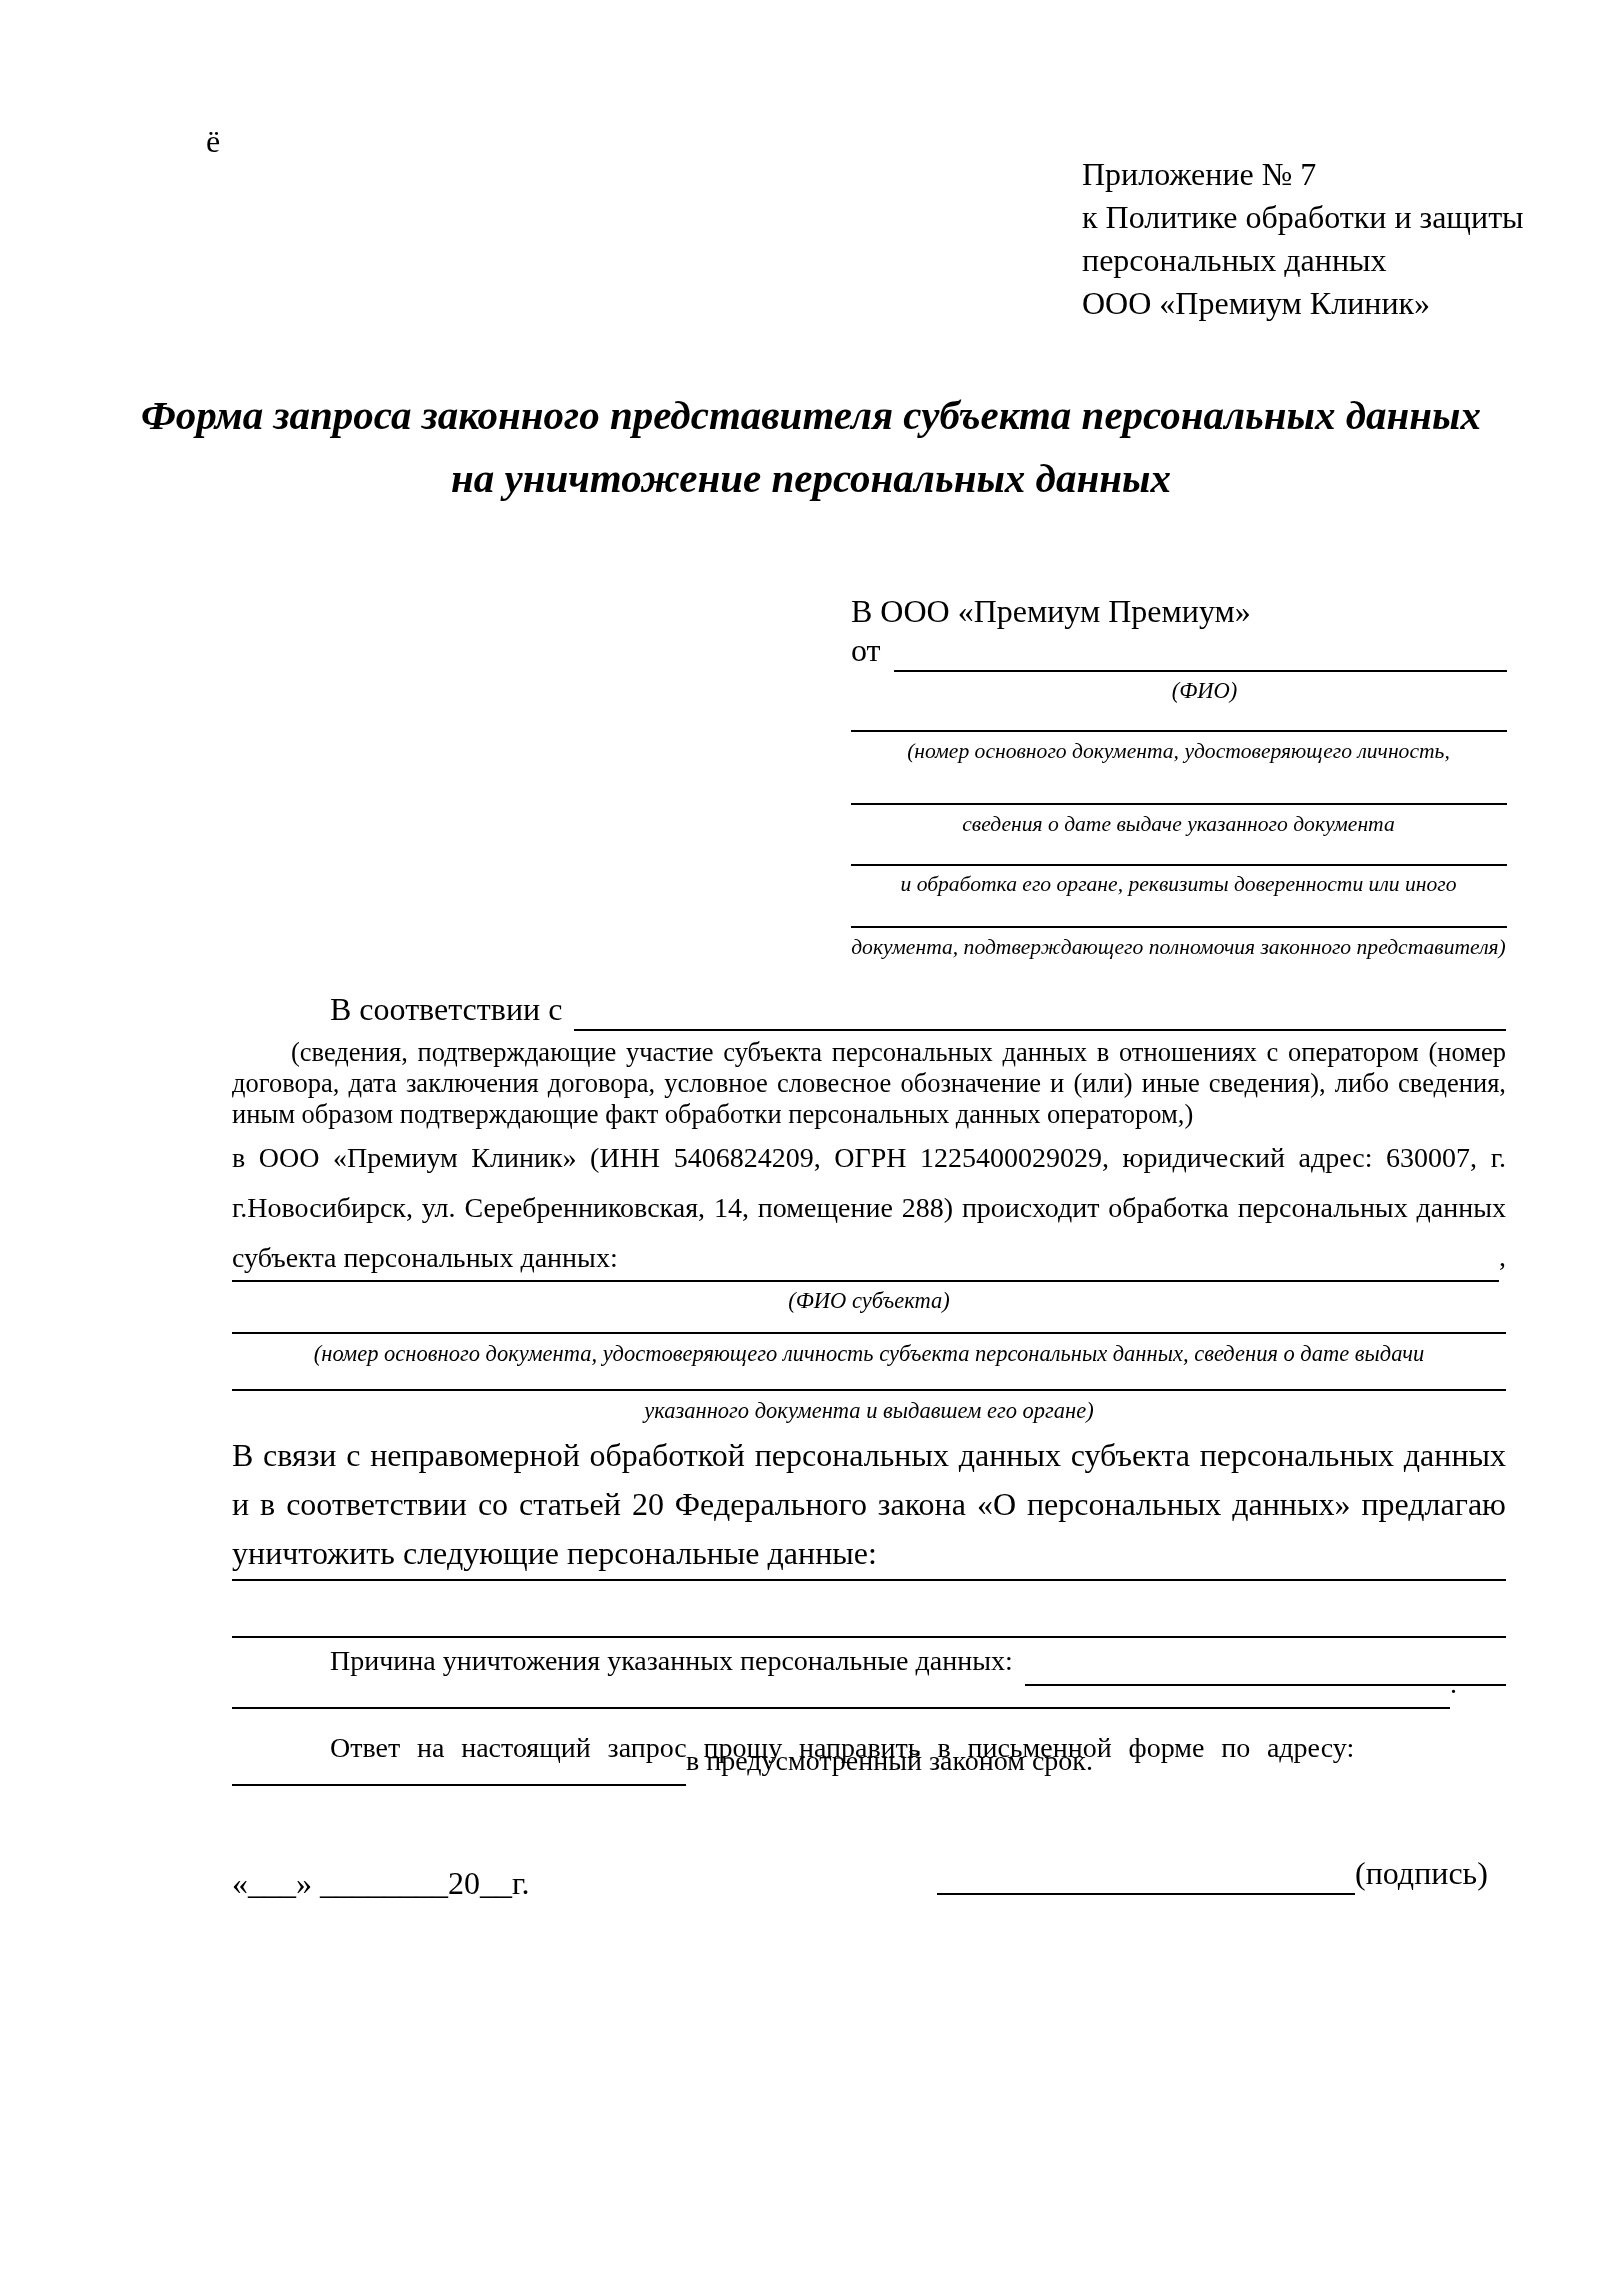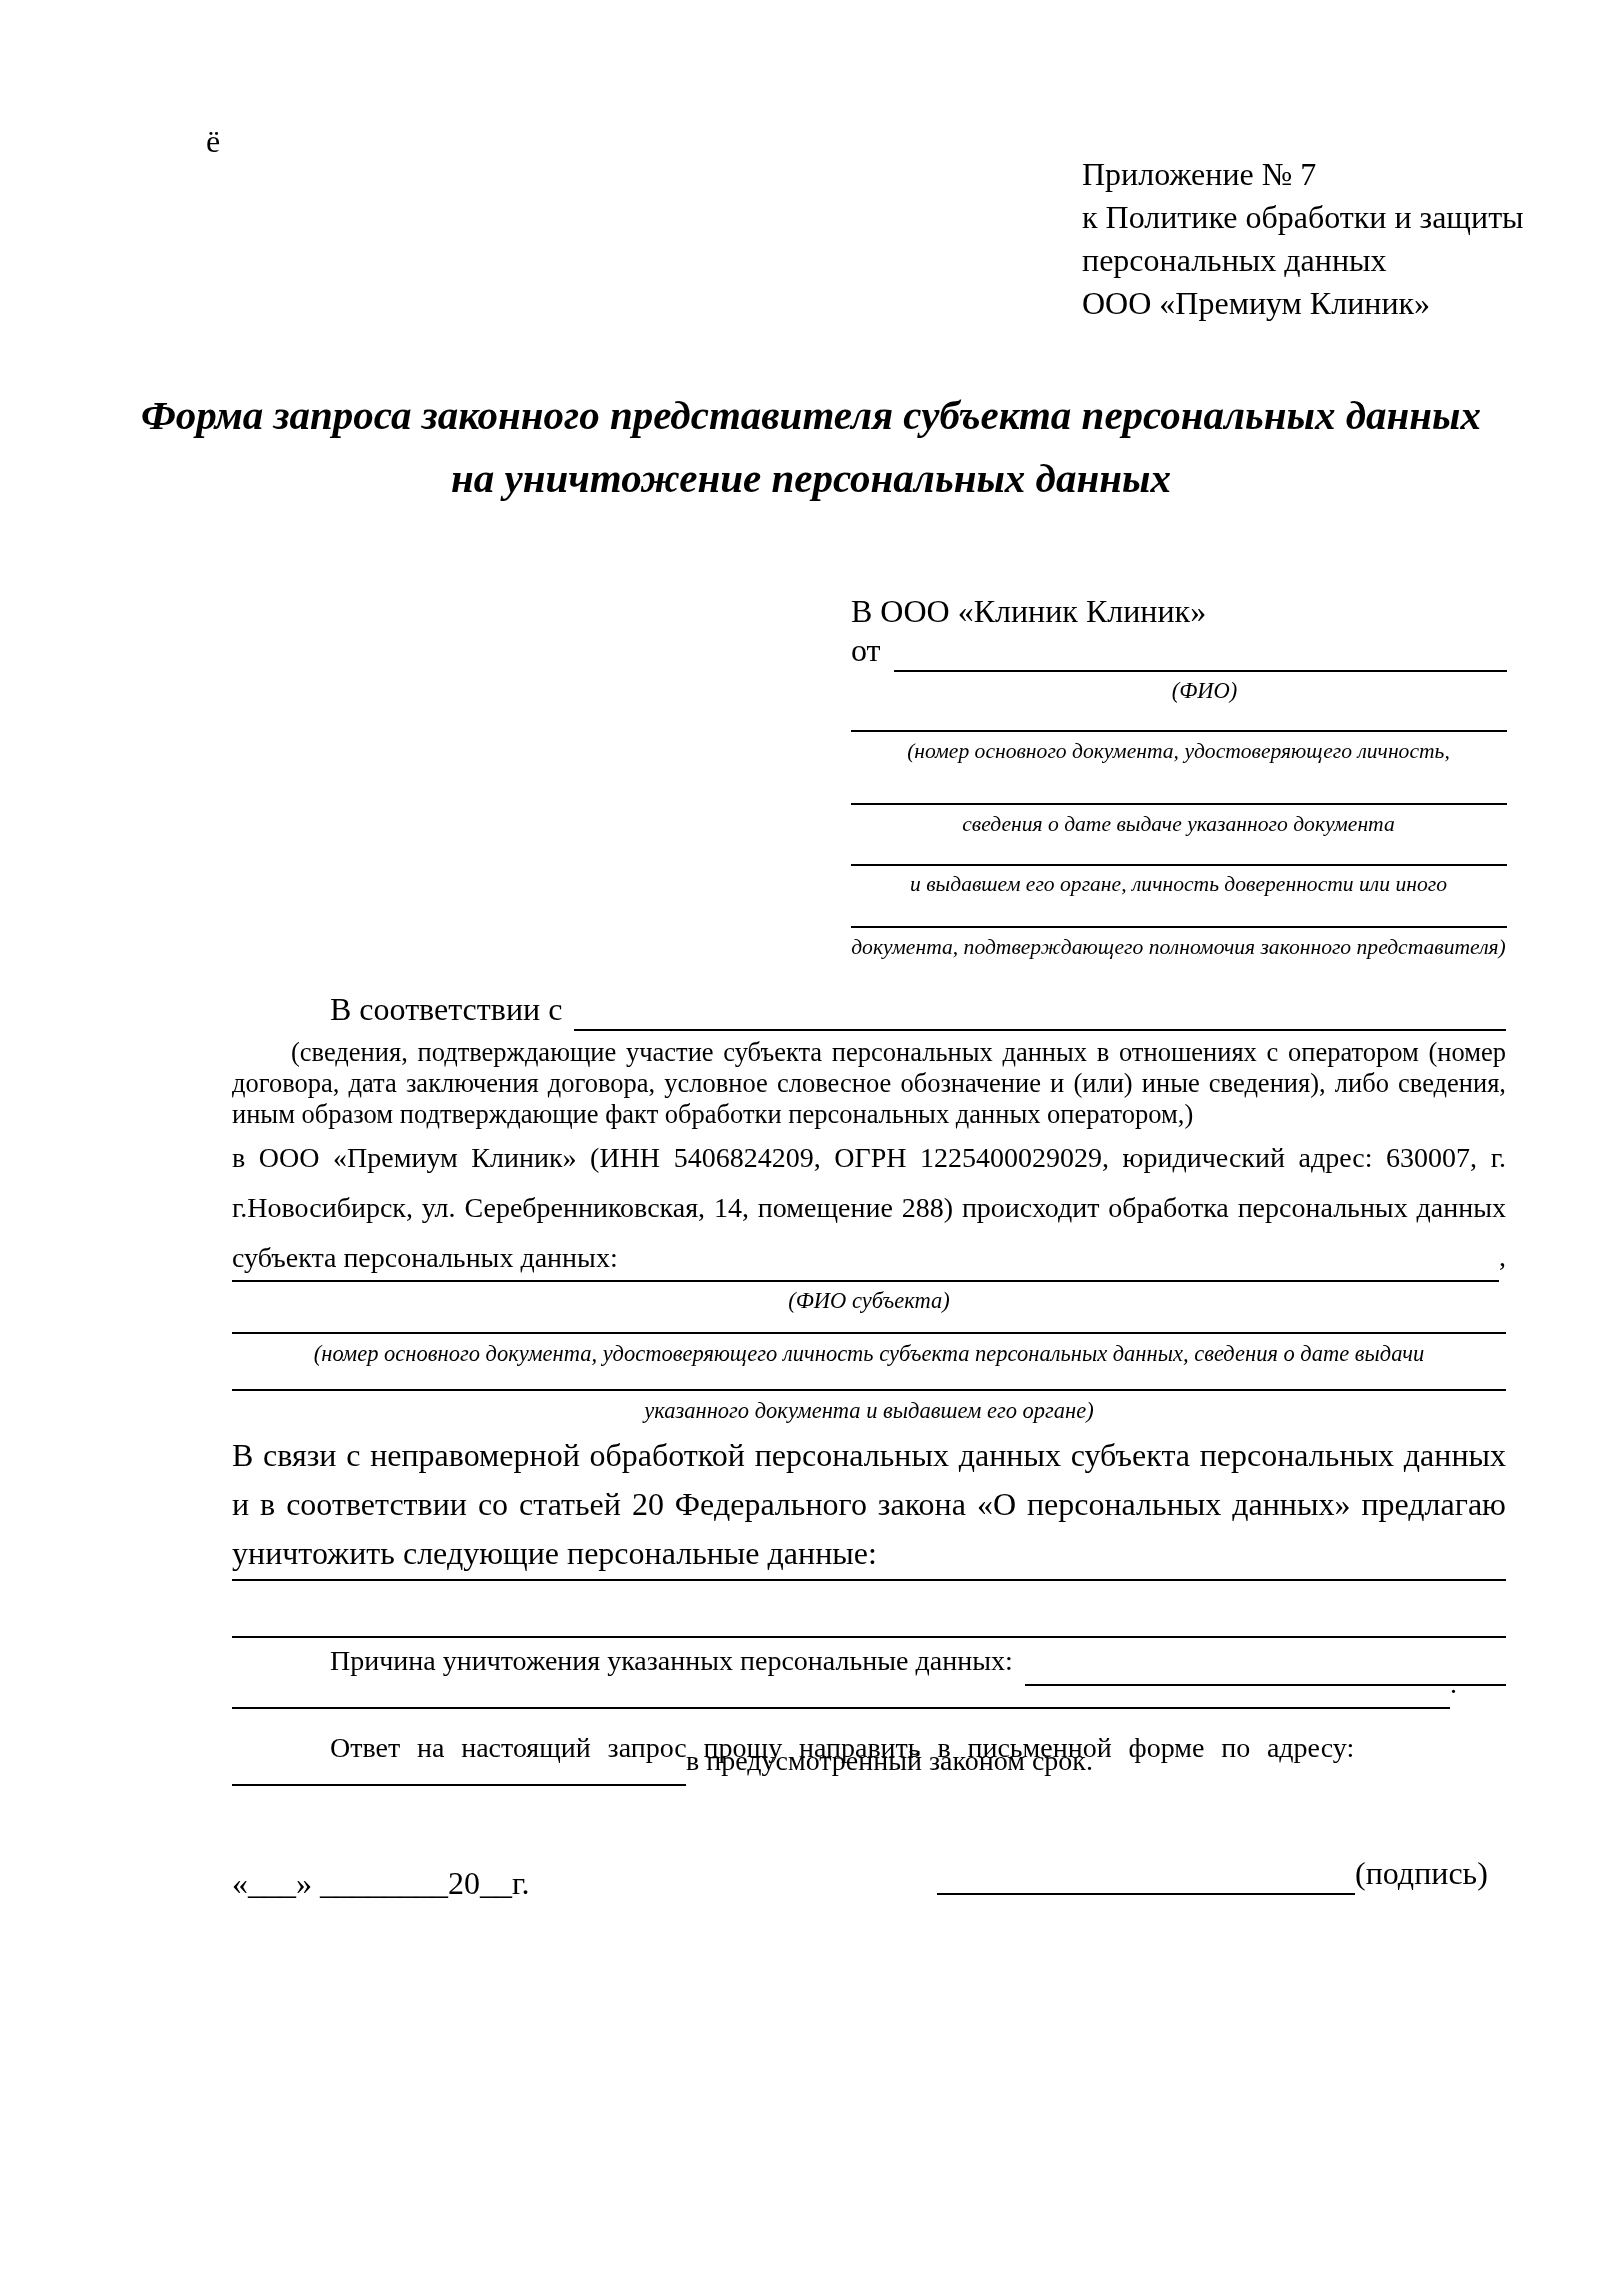--- a/index.html
+++ b/index.html
@@ -39,38 +39,38 @@
     <div>к Политике обработки и защиты</div>
     <div>персональных данных</div>
     <div>ООО «Премиум Клиник»</div>
   </div>
 
   <div class="abs t42b center" style="left:115px;top:384px;width:1392px;">
     <div>Форма запроса законного представителя субъекта персональных данных</div>
     <div>на уничтожение персональных данных</div>
   </div>
 
-  <div class="abs t33" style="left:851px;top:590px;">В ООО «Клиник Клиник»</div>
+  <div class="abs t33" style="left:851px;top:590px;">В ООО «Премиум Премиум»</div>
 
   <div class="abs row t33" style="left:851px;top:635px;width:656px;height:37px;">
     <span>от</span>
     <span style="width:13.7px;"></span>
     <span class="fill"></span>
   </div>
 
   <div class="abs cap23 center" style="left:902px;top:678px;width:605px;">(ФИО)</div>
 
   <div class="abs hr" style="left:851px;top:730px;width:656px;"></div>
   <div class="abs cap22 center" style="left:839px;top:739px;width:679px;">(номер основного документа, удостоверяющего личность,</div>
 
   <div class="abs hr" style="left:851px;top:803px;width:656px;"></div>
   <div class="abs cap22 center" style="left:839px;top:812px;width:679px;">сведения о дате выдаче указанного документа</div>
 
   <div class="abs hr" style="left:851px;top:864px;width:656px;"></div>
-  <div class="abs cap22 center" style="left:839px;top:872px;width:679px;">и выдавшем его органе, личность доверенности или иного</div>
+  <div class="abs cap22 center" style="left:839px;top:872px;width:679px;">и обработка его органе, реквизиты доверенности или иного</div>
 
   <div class="abs hr" style="left:851px;top:926px;width:656px;"></div>
   <div class="abs cap22 center" style="left:823px;top:935px;width:711px;">документа, подтверждающего полномочия законного представителя)</div>
 
   <div class="abs row t33" style="left:232px;top:992px;width:1274px;height:39px;text-align:right;">
     <span class="nowrap" style="margin-left:98px;">В соответствии с</span>
     <span style="width:11.8px;"></span>
     <span class="fill"></span>
   </div>
 

